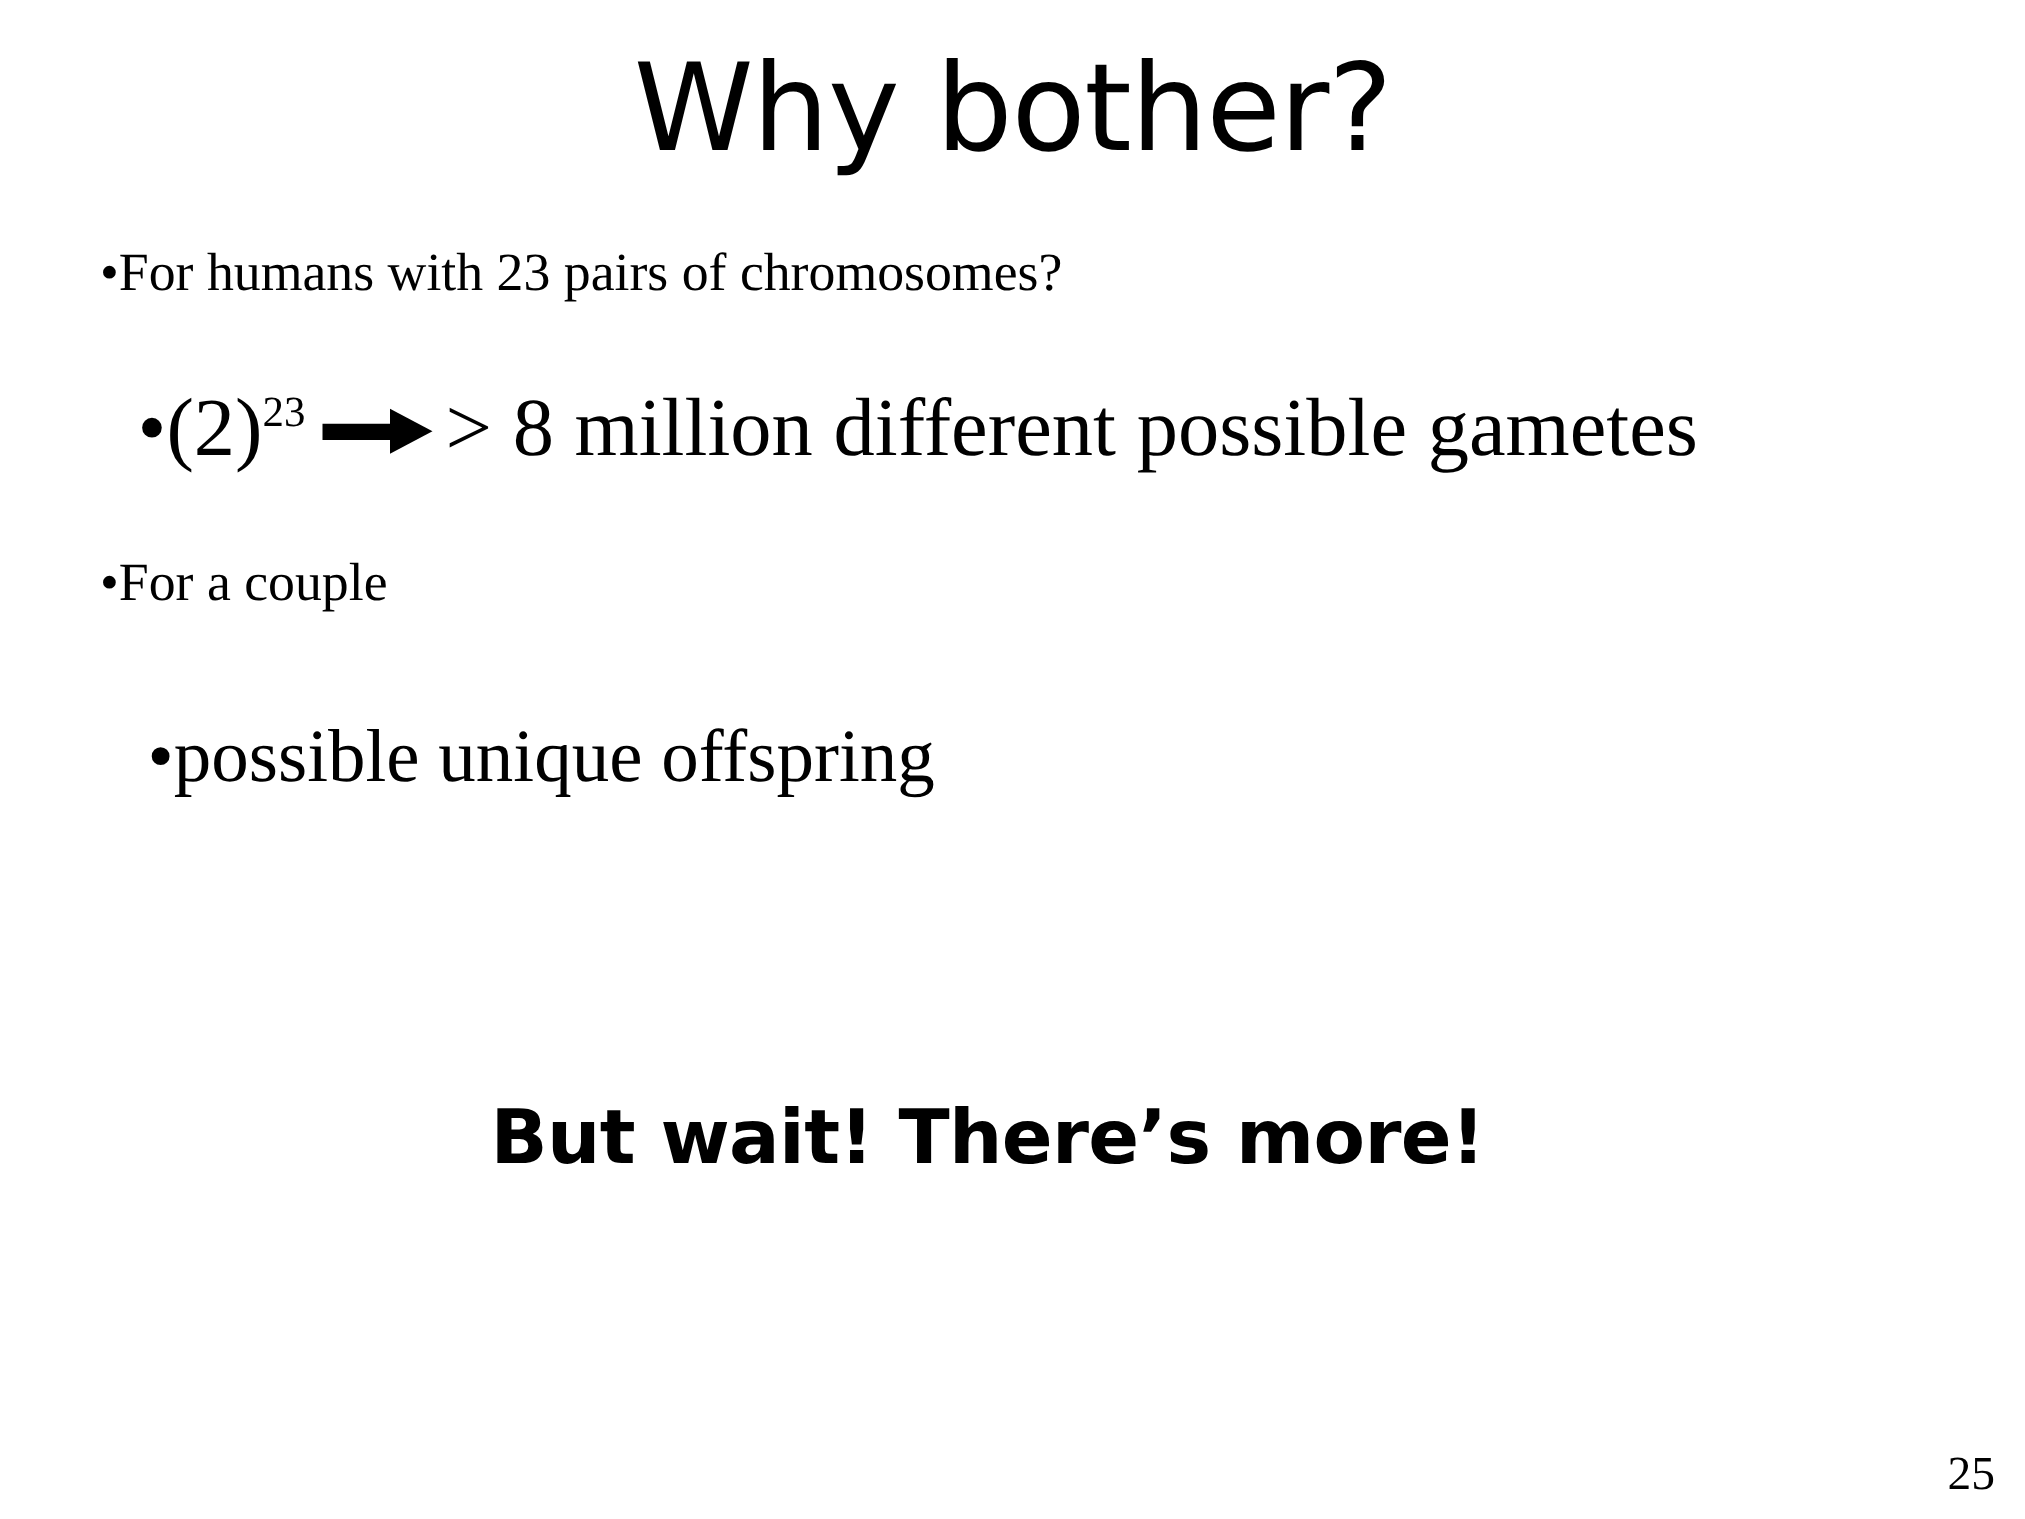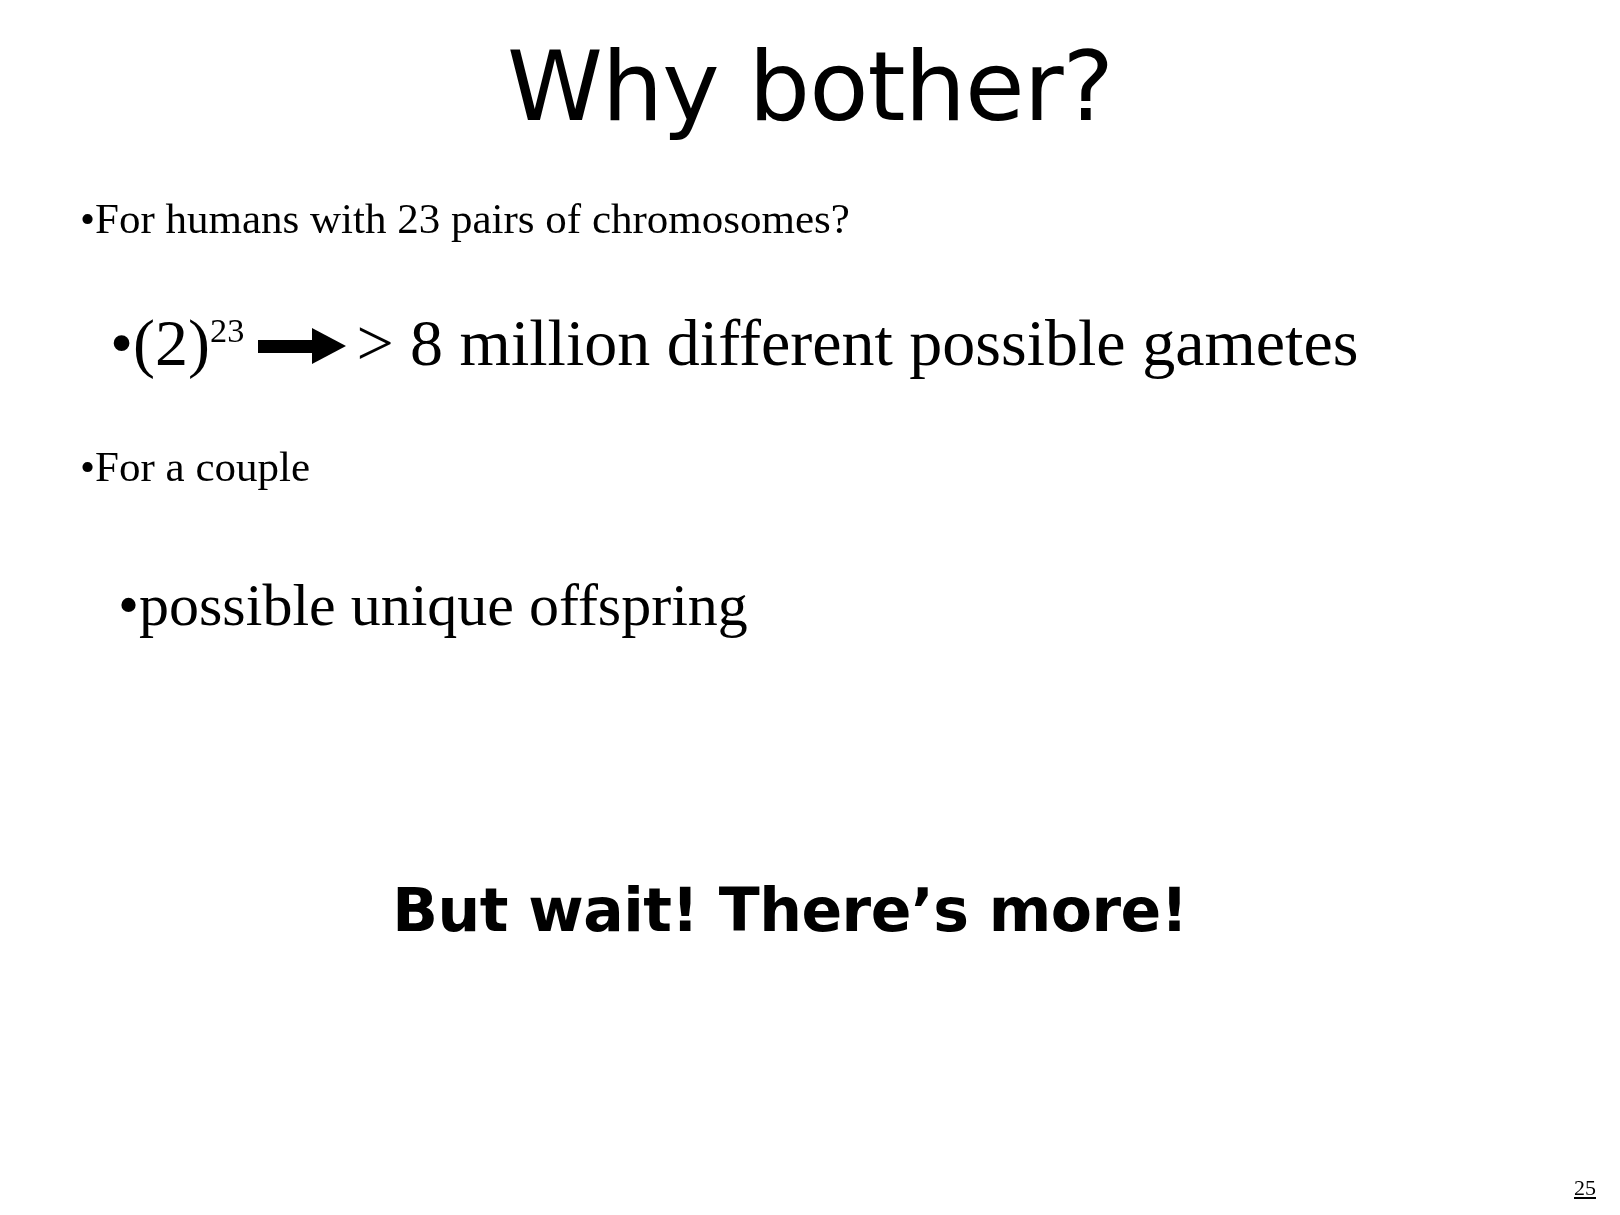--- a/index.html
+++ b/index.html
@@ -125,23 +125,22 @@
     padding-right: 40px;
     box-sizing: border-box;
   }
 
   
   .page-number {
     position: absolute;
     right: 24px;
     bottom: 14px;
     font-family: "Liberation Serif", "DejaVu Serif", serif;
-    font-size: 22px;
+    font-size: 38px;
     color: #000000;
-    text-decoration: underline;
   }
 </style>
 </head>
 <body>
 
 <div class="slide">
 
   <div class="slide-title">Why bother?</div>
 
   <div class="body-block">

